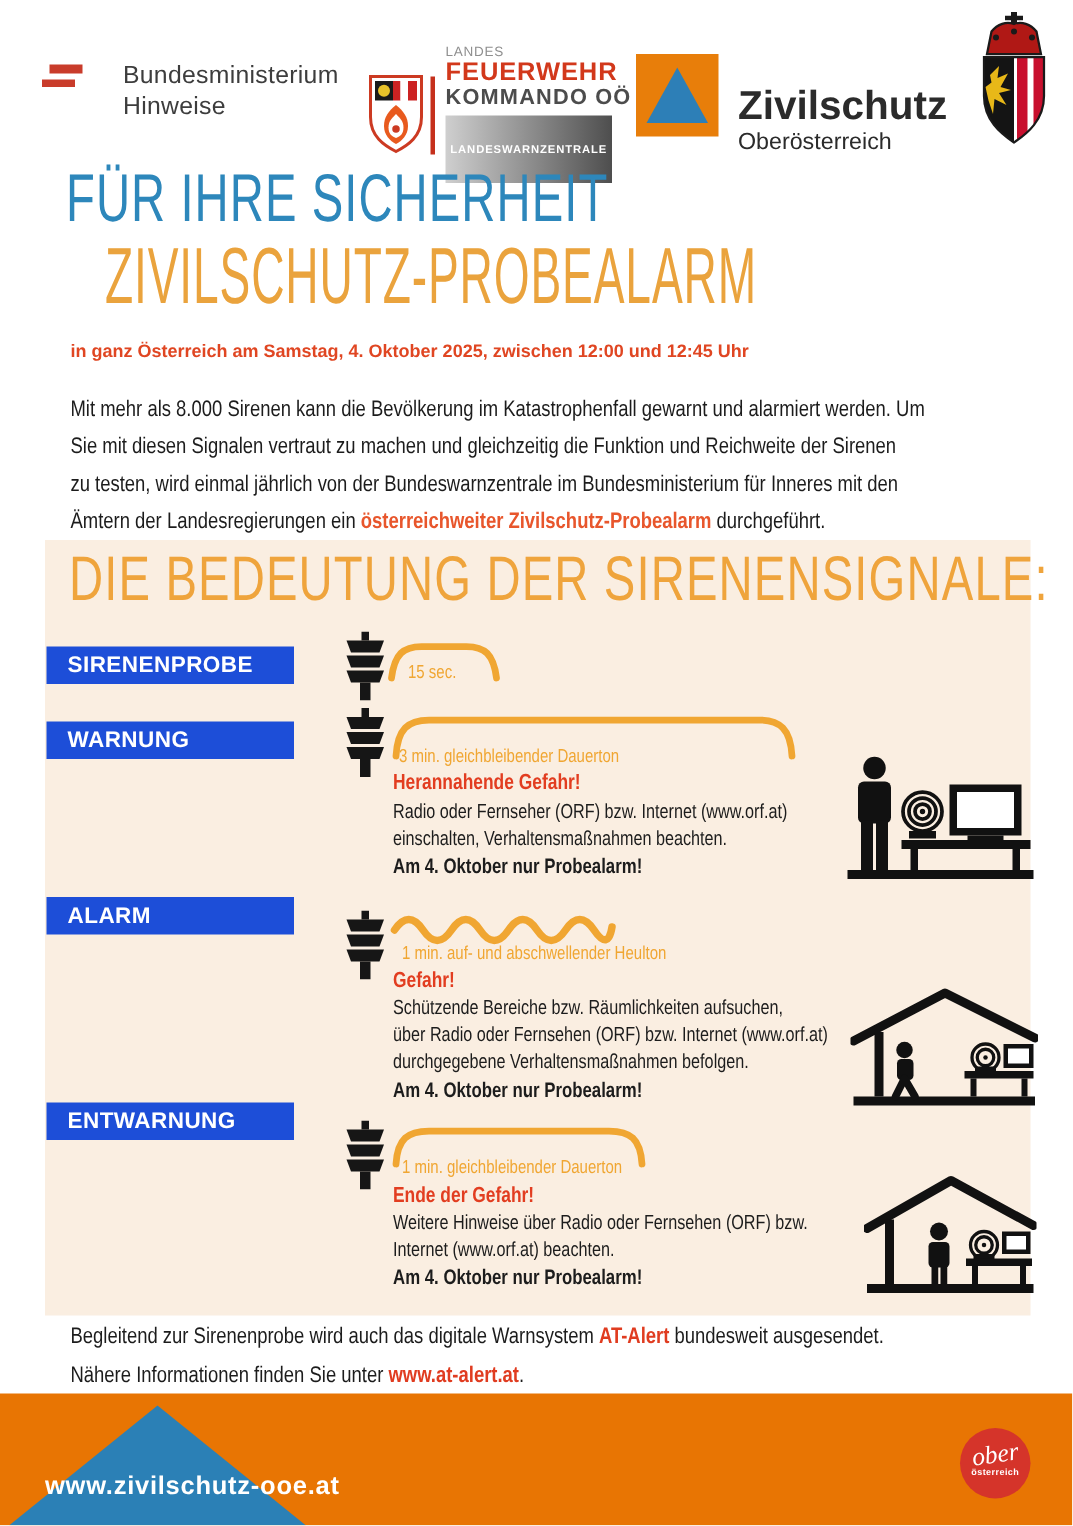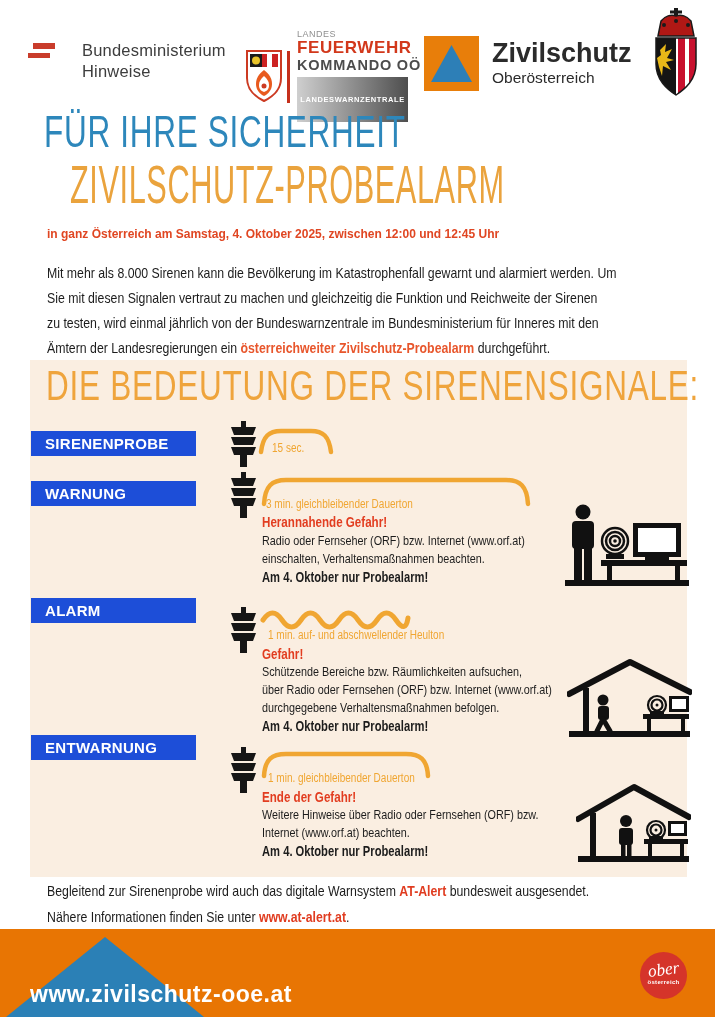--- a/index.html
+++ b/index.html
@@ -23,21 +23,21 @@
   .fw{left:246px;top:29px;display:flex;align-items:center;}
   .fw-div{width:3px;height:52px;background:#c5301c;margin:2px 7px 0 5px;}
   .fw-l1{font-size:9px;color:#8f8f8f;letter-spacing:.5px;}
   .fw-l2{font-size:17px;font-weight:bold;color:#d2381b;letter-spacing:.6px;line-height:18px;}
   .fw-l3{font-size:14.5px;font-weight:bold;color:#4c4c4c;letter-spacing:.8px;line-height:16px;}
   .fw-banner{margin-top:4px;width:111px;background:linear-gradient(90deg,#cfcfcf,#4e4e4e);
              color:#fff;font-size:7.5px;font-weight:bold;text-align:center;
              padding:18px 0;letter-spacing:.6px;}
   .zs{left:424px;top:36px;display:flex;gap:13px;align-items:flex-start;}
   .zs-sq{width:55px;height:55px;background:#e87e0a;}
-  .zs-name{font-size:27px;font-weight:bold;color:#2b2b2b;margin-top:2px;line-height:30px;}
+  .zs-name{font-size:27px;font-weight:bold;color:#2b2b2b;margin-top:19px;line-height:30px;}
   .zs-region{font-size:15.5px;color:#2b2b2b;line-height:19px;}
 
   
   .t1{left:44px;top:106px;font-size:45px;color:#2d87bb;letter-spacing:1px;}
   .t2{left:70px;top:154px;font-size:53px;color:#eaa33d;letter-spacing:1px;}
   .dateline{left:47px;top:227px;font-size:12px;font-weight:bold;color:#e04622;}
   .intro{left:47px;top:260px;font-size:15px;line-height:25px;color:#1c1c1c;}
   .intro .hl{color:#e8562c;font-weight:bold;}
 
   
@@ -51,21 +51,21 @@
   .noteline{font-size:14px;font-weight:bold;color:#1c1c1c;}
 
   
   .note1{left:47px;top:882px;font-size:15px;color:#1c1c1c;}
   .note2{left:47px;top:908px;font-size:15px;color:#1c1c1c;}
   .red{color:#e03c20;font-weight:bold;}
 
   
   .footer{left:0;top:929px;width:715px;height:88px;background:#e87503;}
   .ftri{left:6px;top:935px;z-index:1;}
-  .furl{left:30px;top:981px;z-index:2;font-size:23px;font-weight:bold;color:#fff;letter-spacing:.5px;}
+  .furl{left:30px;top:981px;z-index:2;font-size:17px;font-weight:bold;color:#fff;letter-spacing:.5px;}
   .ober{left:640px;top:952px;width:47px;height:47px;background:#d5342a;border-radius:50%;
         z-index:2;text-align:center;}
   .ober-top{display:block;margin-top:9px;font-family:"Liberation Serif",serif;font-style:italic;
             font-size:17px;color:#fff;transform:rotate(-8deg);line-height:17px;}
   .ober-bot{display:block;font-size:6px;font-weight:bold;color:#fff;margin-top:1px;letter-spacing:.3px;}
 </style>
 </head>
 <body>
 
 <div class="page">

